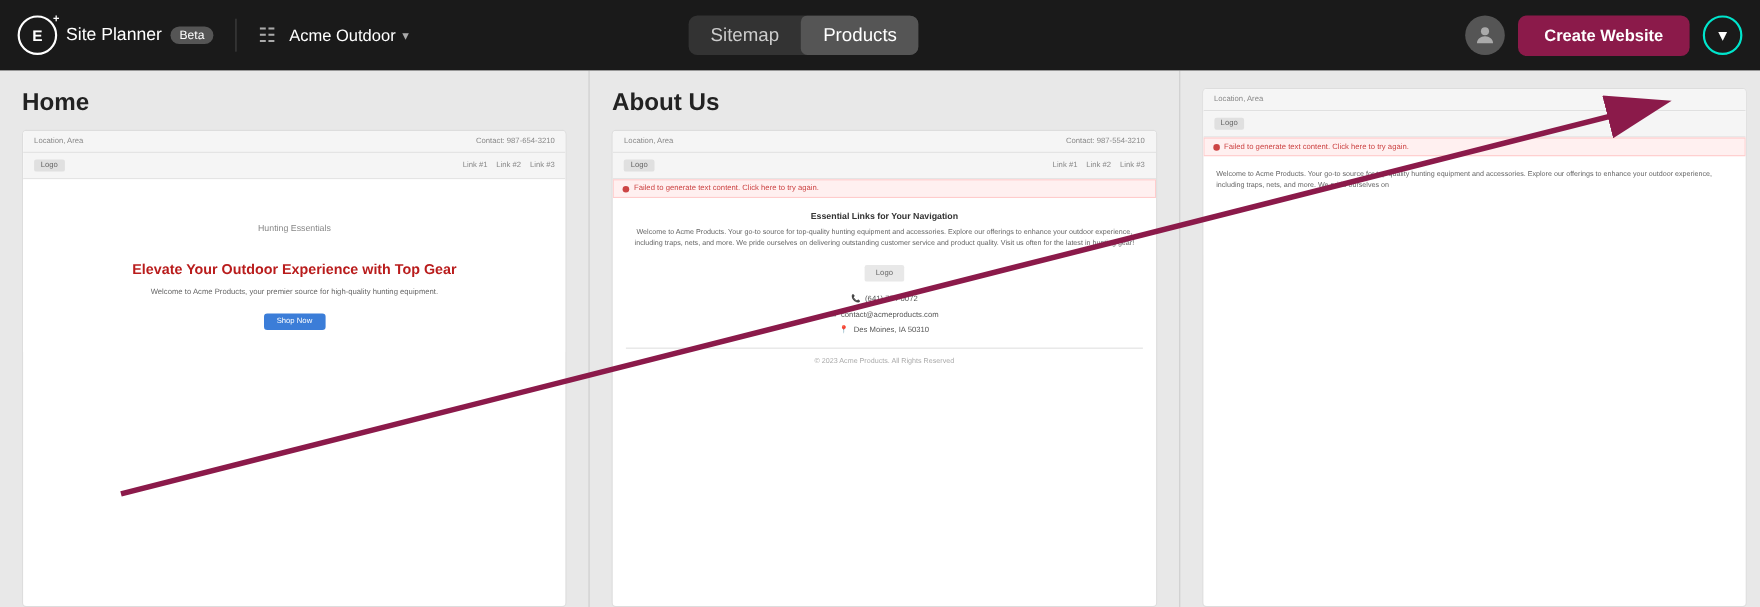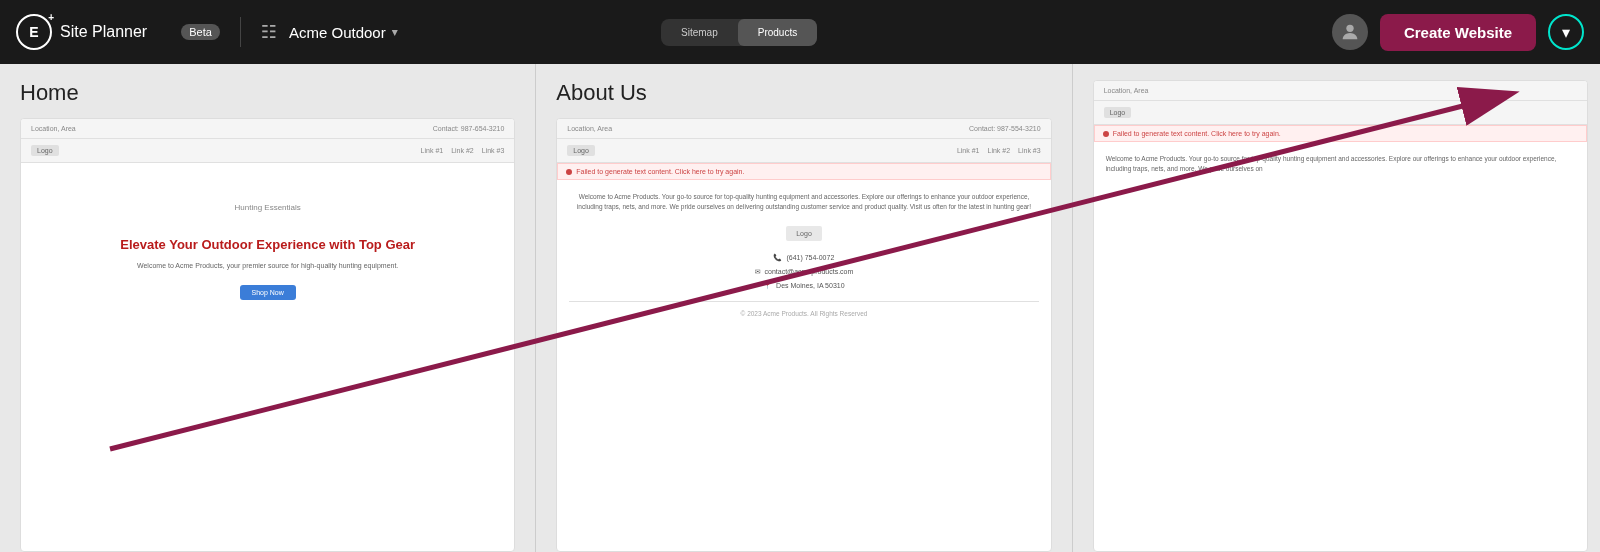--- a/index.html
+++ b/index.html
@@ -47,21 +47,20 @@
       font-size: 16px;
       font-weight: 500;
       color: white;
     }
     .nav-beta {
       background: #555;
       color: white;
       font-size: 11px;
       padding: 2px 8px;
       border-radius: 10px;
-      margin-left: 26px;
     }
     .nav-divider {
       width: 1px;
       height: 30px;
       background: #444;
       margin: 0 8px;
     }
     .nav-project-icon {
       color: #aaa;
       font-size: 18px;
@@ -81,21 +80,21 @@
     .nav-center {
       display: flex;
       align-items: center;
       background: #333;
       border-radius: 8px;
       margin: 0 auto;
       overflow: hidden;
     }
     .nav-tab {
       padding: 8px 20px;
-      font-size: 10px;
+      font-size: 17px;
       color: #ccc;
       cursor: pointer;
       border-radius: 6px;
     }
     .nav-tab.active {
       background: #555;
       color: white;
     }
     .nav-right {
       display: flex;
@@ -164,21 +163,21 @@
 
     
     .page-column {
       flex: 1;
       padding: 16px 20px 0;
       display: flex;
       flex-direction: column;
     }
     .page-title {
       font-size: 22px;
-      font-weight: 400;
+      font-weight: 700;
       color: #222;
       margin-bottom: 12px;
     }
     .page-preview {
       flex: 1;
       background: white;
       border-radius: 4px;
       overflow: hidden;
       border: 1px solid #ddd;
       position: relative;
@@ -427,20 +426,21 @@
           <span>Link #1</span>
           <span>Link #2</span>
           <span>Link #3</span>
         </div>
       </div>
       <div class="mini-error">
         <div class="mini-error-dot"></div>
         <span>Failed to generate text content. Click here to try again.</span>
       </div>
       <div class="about-content about-center">
+        <div class="about-section-title">Essential Links for Your Navigation</div>
         <div class="about-body-text">Welcome to Acme Products. Your go-to source for top-quality hunting equipment and accessories. Explore our offerings to enhance your outdoor experience, including traps, nets, and more. We pride ourselves on delivering outstanding customer service and product quality. Visit us often for the latest in hunting gear!</div>
         <span class="mini-logo-pill about-logo-box">Logo</span>
         <div class="about-contact-info">
           <div>
             <span>📞</span>
             <span>(641) 754-0072</span>
           </div>
           <div>
             <span>✉</span>
             <span>contact@acmeproducts.com</span>

